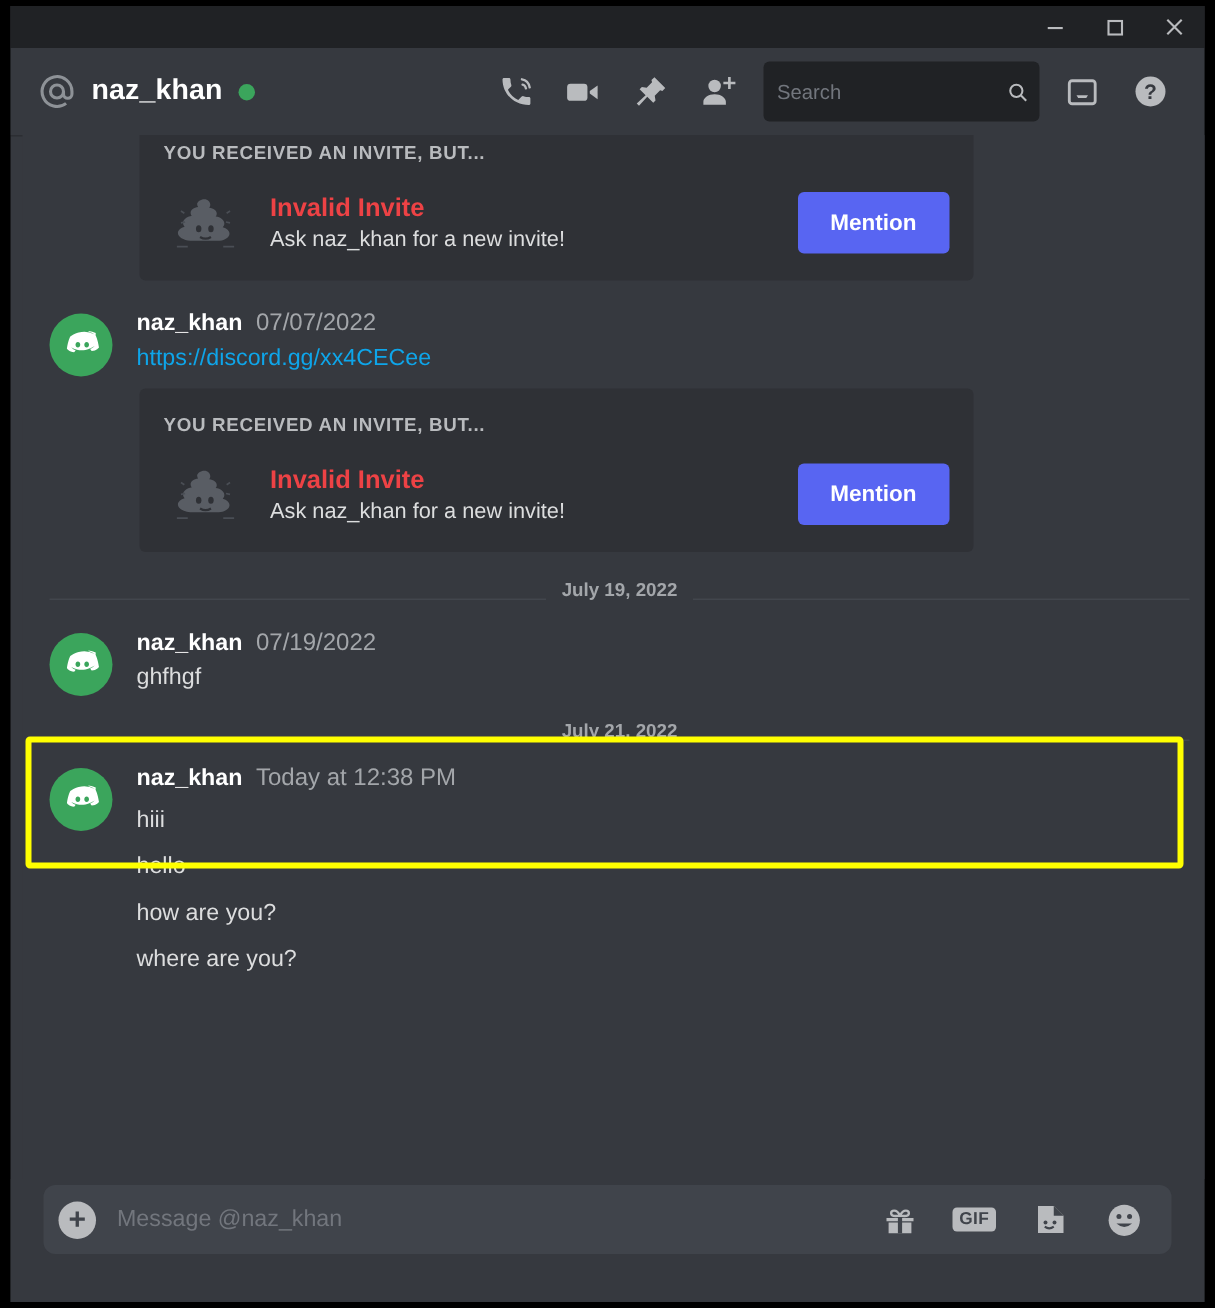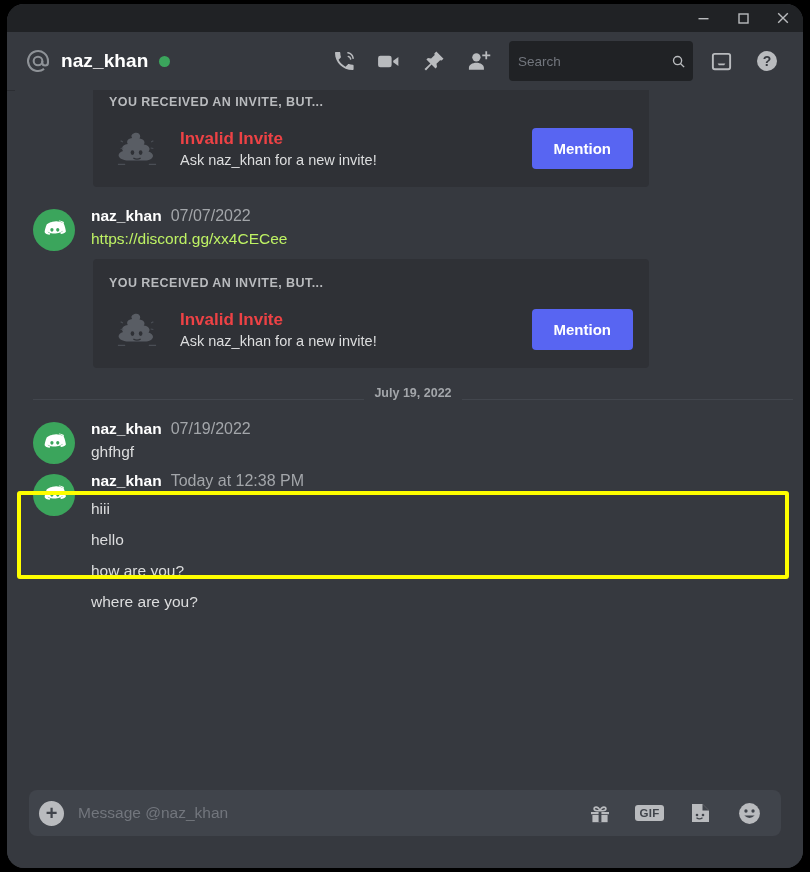--- a/index.html
+++ b/index.html
@@ -8,21 +8,20 @@
     background: #000000;
     font-family: "Liberation Sans", sans-serif;
     overflow: hidden;
   }
   .frame {
     position: absolute;
     left: 7px; top: 4px;
     width: 796px; height: 864px;
     background: #36393f;
     overflow: hidden;
-    border-radius: 17px;
   }
 
   
   .titlebar {
     position: absolute; left: 0; top: 0;
     width: 796px; height: 28px;
     background: #202225;
     display: flex; align-items: center; justify-content: flex-end;
   }
   .win-btn {
@@ -106,21 +105,21 @@
     font-size: 15.5px; font-weight: bold; color: #ffffff;
   }
   .timestamp {
     font-size: 16px; color: #a3a6aa; margin-left: 9px;
   }
   .msg-text {
     font-size: 15.5px; color: #dcddde; line-height: 1.42;
     margin-top: 3px;
   }
   .msg-link {
-    font-size: 15.5px; color: #bef264; line-height: 1.42;
+    font-size: 15.5px; color: #0ea5e9; line-height: 1.42;
     margin-top: 3px; text-decoration: none; display: block;
   }
 
   
   .embed {
     background: #2f3136;
     border-radius: 4px;
     width: 556px;
     margin: 8px 0 0 78px;
     padding: 17px 16px 16px 16px;
@@ -386,20 +385,25 @@
         <div class="msg-body">
           <div class="msg-head">
             <span class="author">naz_khan</span>
             <span class="timestamp">07/19/2022</span>
           </div>
           <div class="msg-text">ghfhgf</div>
         </div>
       </div>
     </div>
 
+    <div class="divider" style="margin-top:16px;">
+      <span class="line"></span>
+      <span class="label">July 21, 2022</span>
+      <span class="line"></span>
+    </div>
 
     <div class="msg-group" style="padding-top:6px;">
       <div class="msg-row">
         <div class="avatar">
           <svg viewBox="0 0 24 24" fill="currentColor">
             <path d="M20.3 4.5A16.6 16.6 0 0 0 16.1 3.2l-.2.4c1.4.4 2.6 1 3.8 1.8a13 13 0 0 0-9.5-1.2c-.4.1-.9.2-1.3.4l.1-.1c-1.3.5-2.6 1.1-3.8 2 0 0-1.3 2.4-2 7.1 0 0 1.2 2.1 4.3 2.2 0 0 .5-.6.9-1.2-1.8-.5-2.5-1.6-2.5-1.6l.4.2.1.1c2.4 1.3 5.1 1.7 7.8 1.2a13 13 0 0 0 3-1c.8-.3 1.6-.7 2.4-1.3 0 0-.7 1.1-2.6 1.7.4.6.9 1.2.9 1.2 3.1-.1 4.3-2.2 4.3-2.1-.7-4.8-2-7.2-2-7.2zM9.7 13c-.8 0-1.4-.7-1.4-1.6 0-.9.6-1.6 1.4-1.6.8 0 1.5.7 1.4 1.6 0 .9-.6 1.6-1.4 1.6zm5.2 0c-.8 0-1.4-.7-1.4-1.6 0-.9.6-1.6 1.4-1.6.8 0 1.4.7 1.4 1.6 0 .9-.6 1.6-1.4 1.6z"></path>
           </svg>
         </div>
         <div class="msg-body">
           <div class="msg-head">

